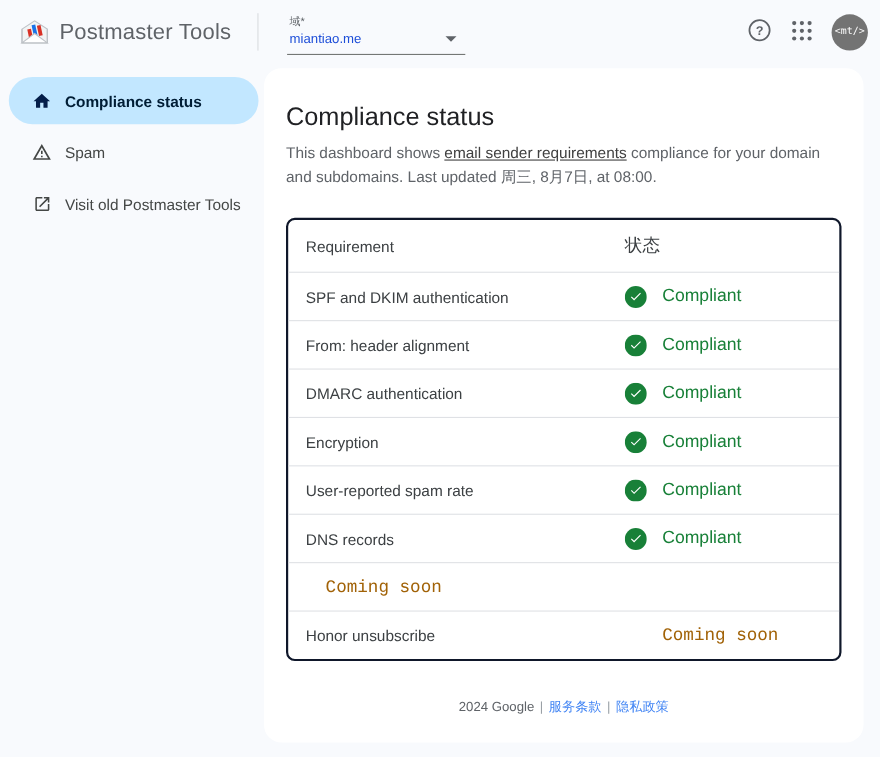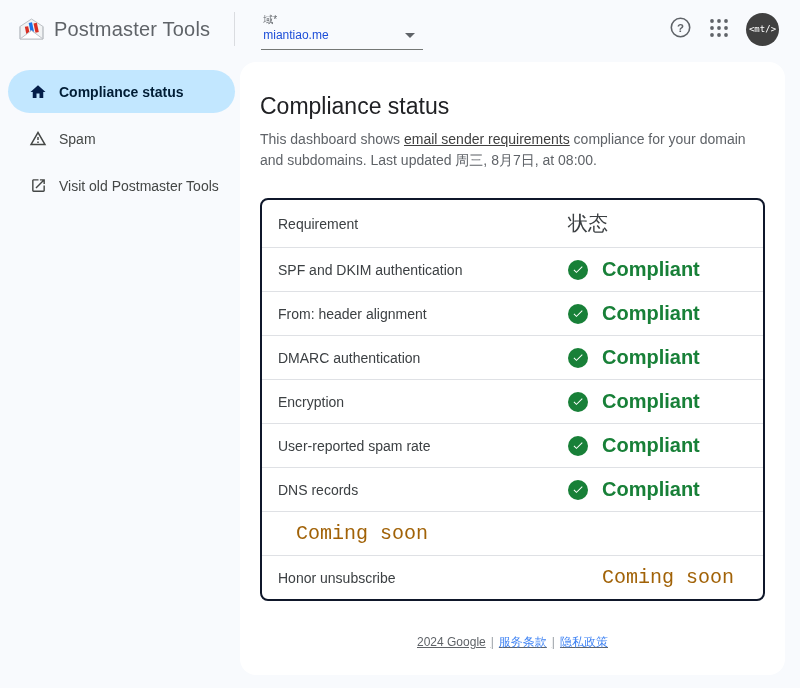--- a/index.html
+++ b/index.html
@@ -10,21 +10,21 @@
     font-family: "Liberation Sans", sans-serif;
     color: #202124;
     overflow: hidden;
   }
 
   
   .topbar {
     height: 58px;
     display: flex;
     align-items: center;
-    padding: 0 21px 0 18px;
+    padding: 0 11px 0 18px;
   }
   .brand { display: flex; align-items: center; gap: 9px; }
   .brand .logo svg { display: block; }
   .app-title { font-size: 20px; color: #5f6368; letter-spacing: .2px; }
   .topbar-divider { width: 1px; height: 34px; background: #dadce0; margin-left: 24px; }
 
   .domain-selector {
     margin-left: 26px;
     width: 162px;
     border-bottom: 1px solid #747775;
@@ -39,21 +39,21 @@
     border-left: 5px solid transparent;
     border-right: 5px solid transparent;
     border-top: 5px solid #5f6368;
     margin-right: 6px;
   }
 
   .topbar-right { margin-left: auto; display: flex; align-items: center; gap: 17px; }
   .icon-btn { background: none; border: none; padding: 0; cursor: pointer; display: flex; }
   .avatar {
     width: 33px; height: 33px; border-radius: 50%;
-    background: #404040; color: #fff;
+    background: #737373; color: #fff;
     display: flex; align-items: center; justify-content: center;
     font-family: "DejaVu Sans Mono", monospace;
     font-size: 9px; letter-spacing: 0;
     cursor: pointer; border: none;
   }
 
   
   .layout { display: flex; align-items: flex-start; }
 
   .sidebar { width: 240px; flex-shrink: 0; padding-top: 12px; }
@@ -89,34 +89,33 @@
   .ctable { border: 2px solid #0f172a; border-radius: 8px; overflow: hidden; background: #fff; }
   .trow { display: flex; align-items: center; height: 44px; border-top: 1px solid #dfe1e5; }
   .trow.thead { height: 47px; border-top: none; }
   .tcell-req {
     width: 306px;
     padding-left: 16px;
     font-size: 14px;
     color: #3c4043;
     flex-shrink: 0;
   }
-  .tcell-status { display: flex; align-items: center; font-size: 20px; color: #3c4043; }
+  .tcell-status { display: flex; align-items: center; font-size: 16px; color: #3c4043; }
   .status-icon-slot { width: 20px; height: 20px; margin-right: 14px; display: flex; }
-  .status-text.compliant { color: #188038; font-weight: bold; }
+  .status-text.compliant { color: #188038; font-weight: normal; }
   .status-text.coming { color: #a16207; font-family: Liberation Mono, monospace; }
 
   
   .card-footer {
     position: absolute;
     left: 0; right: 0;
     bottom: 24px;
     text-align: center;
     font-size: 12px;
     color: #5f6368;
-    text-decoration: underline;
   }
   .card-footer a { color: #4285f4; text-decoration: none; cursor: pointer; }
   .footer-sep { color: #9aa0a6; margin: 0 5px; }
 </style>
 </head>
 <body>
 
 <header class="topbar">
   <div class="brand">
     <span class="logo">

